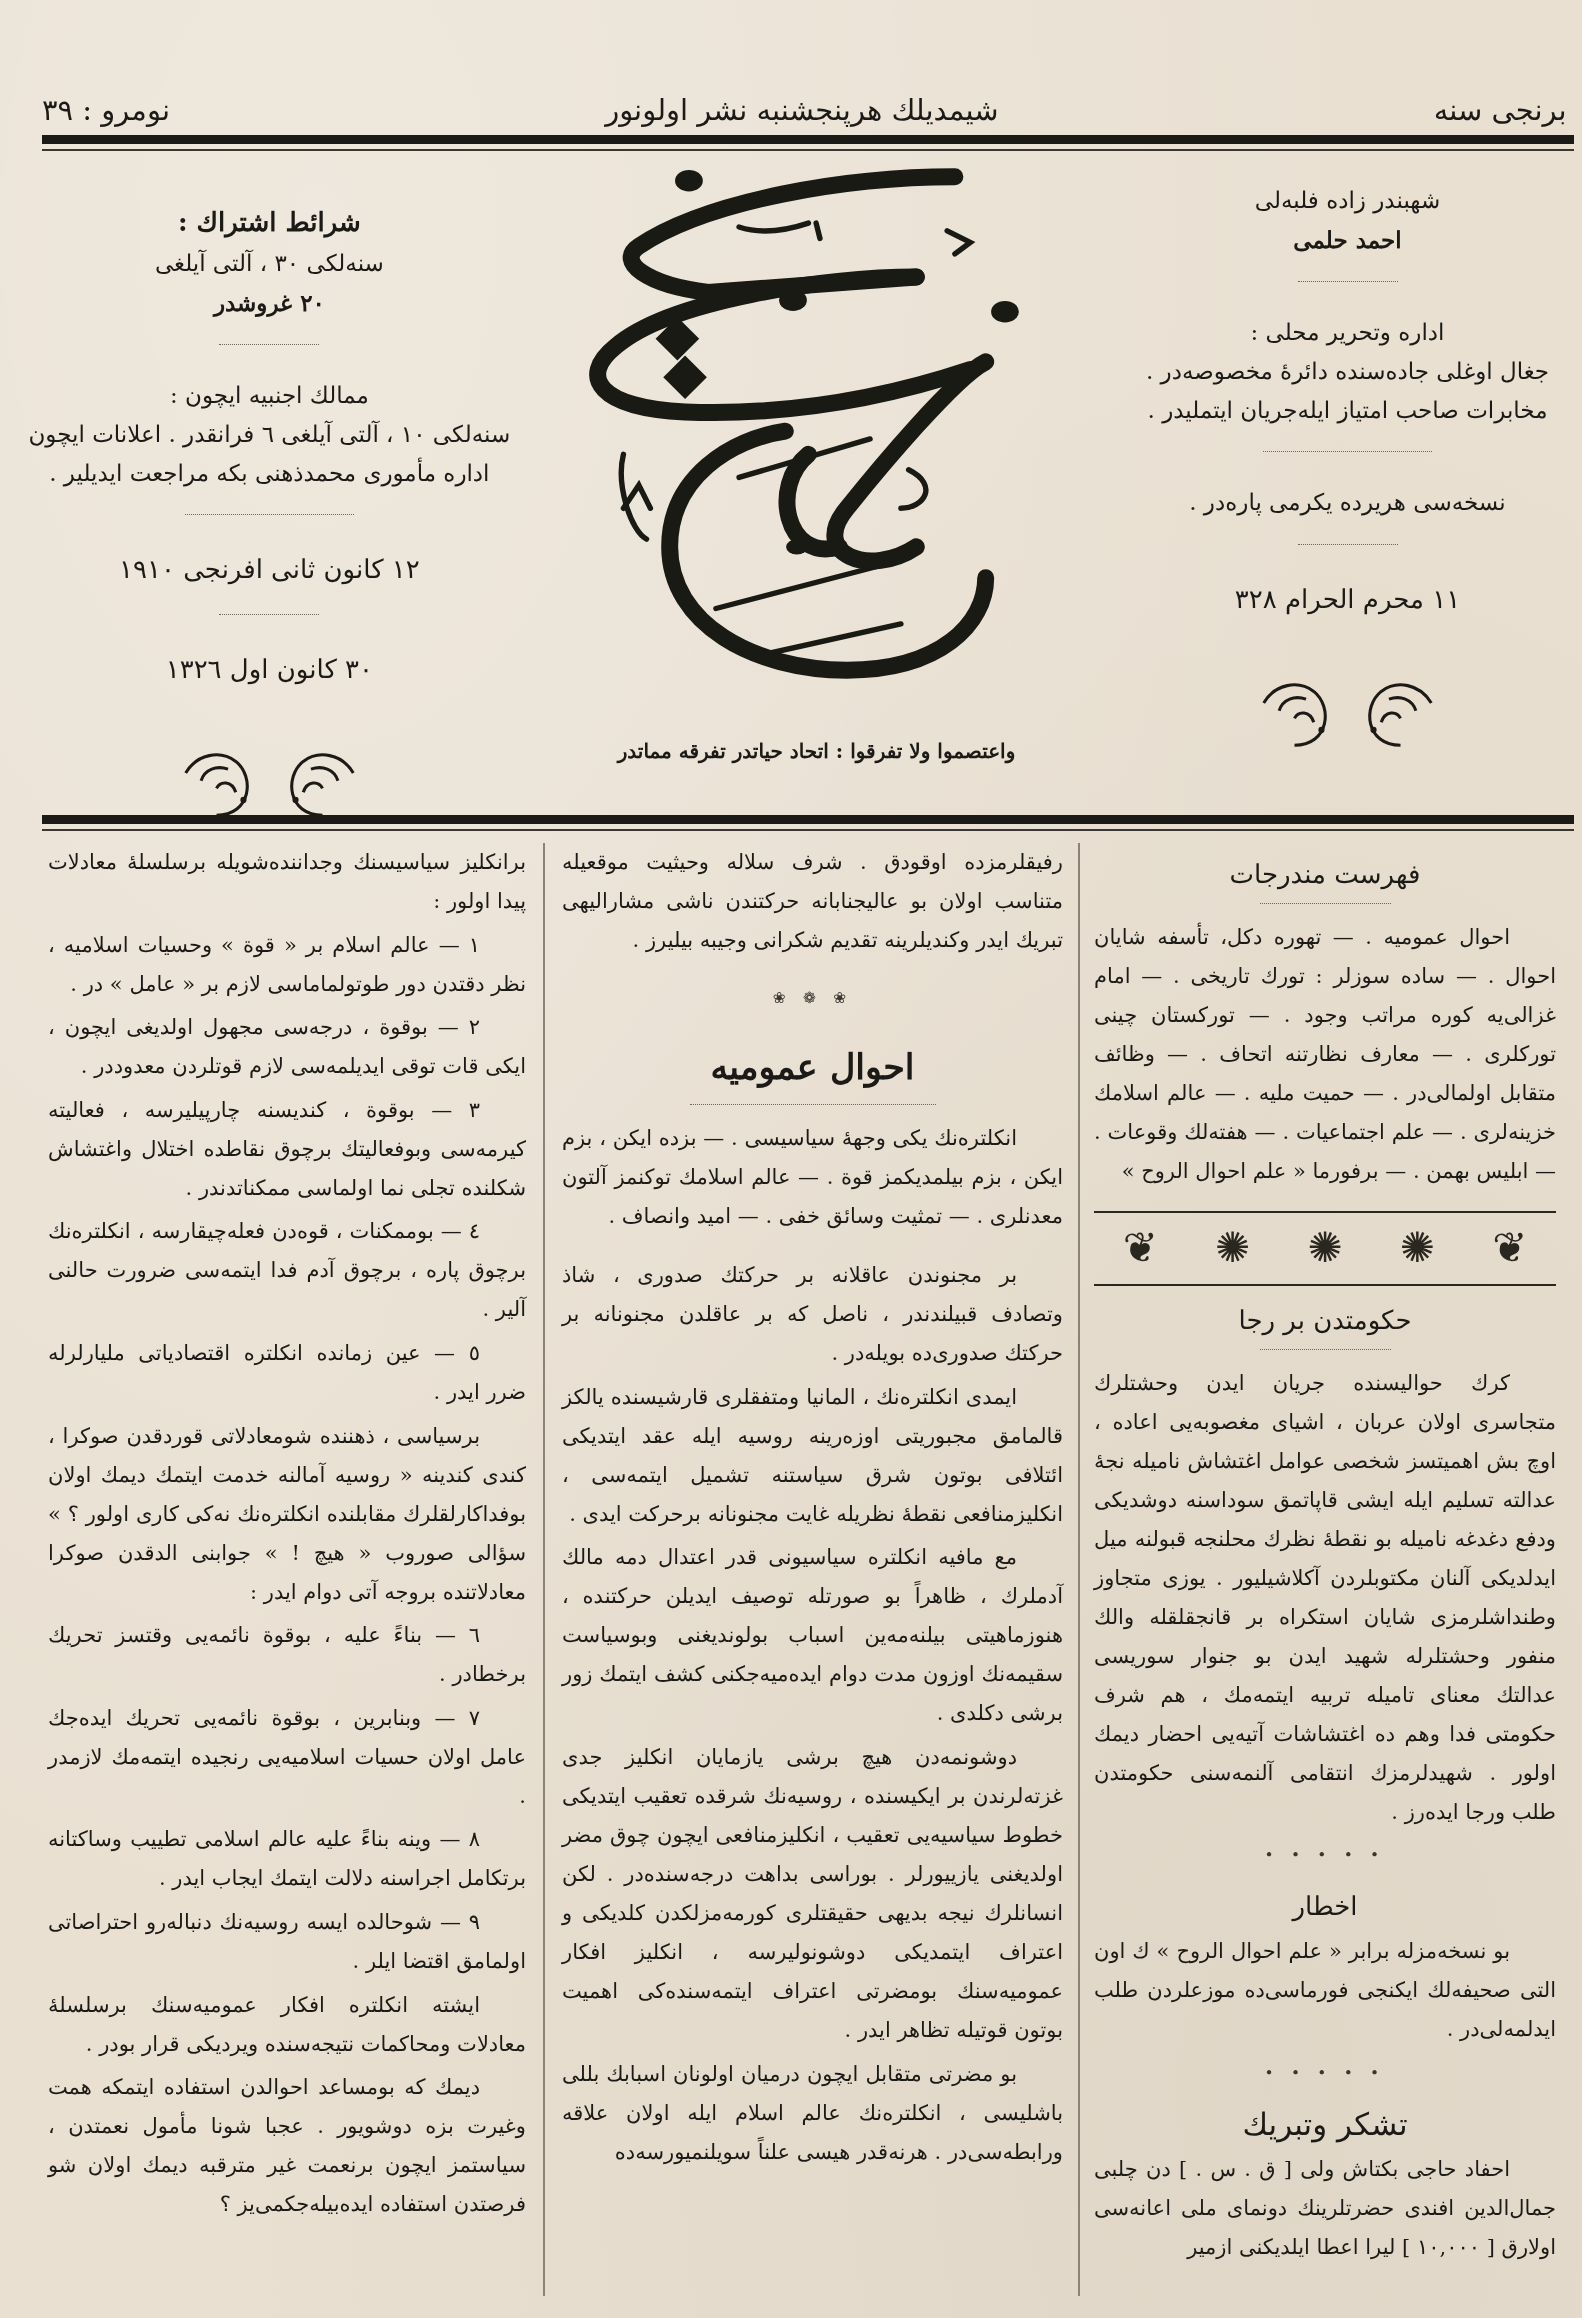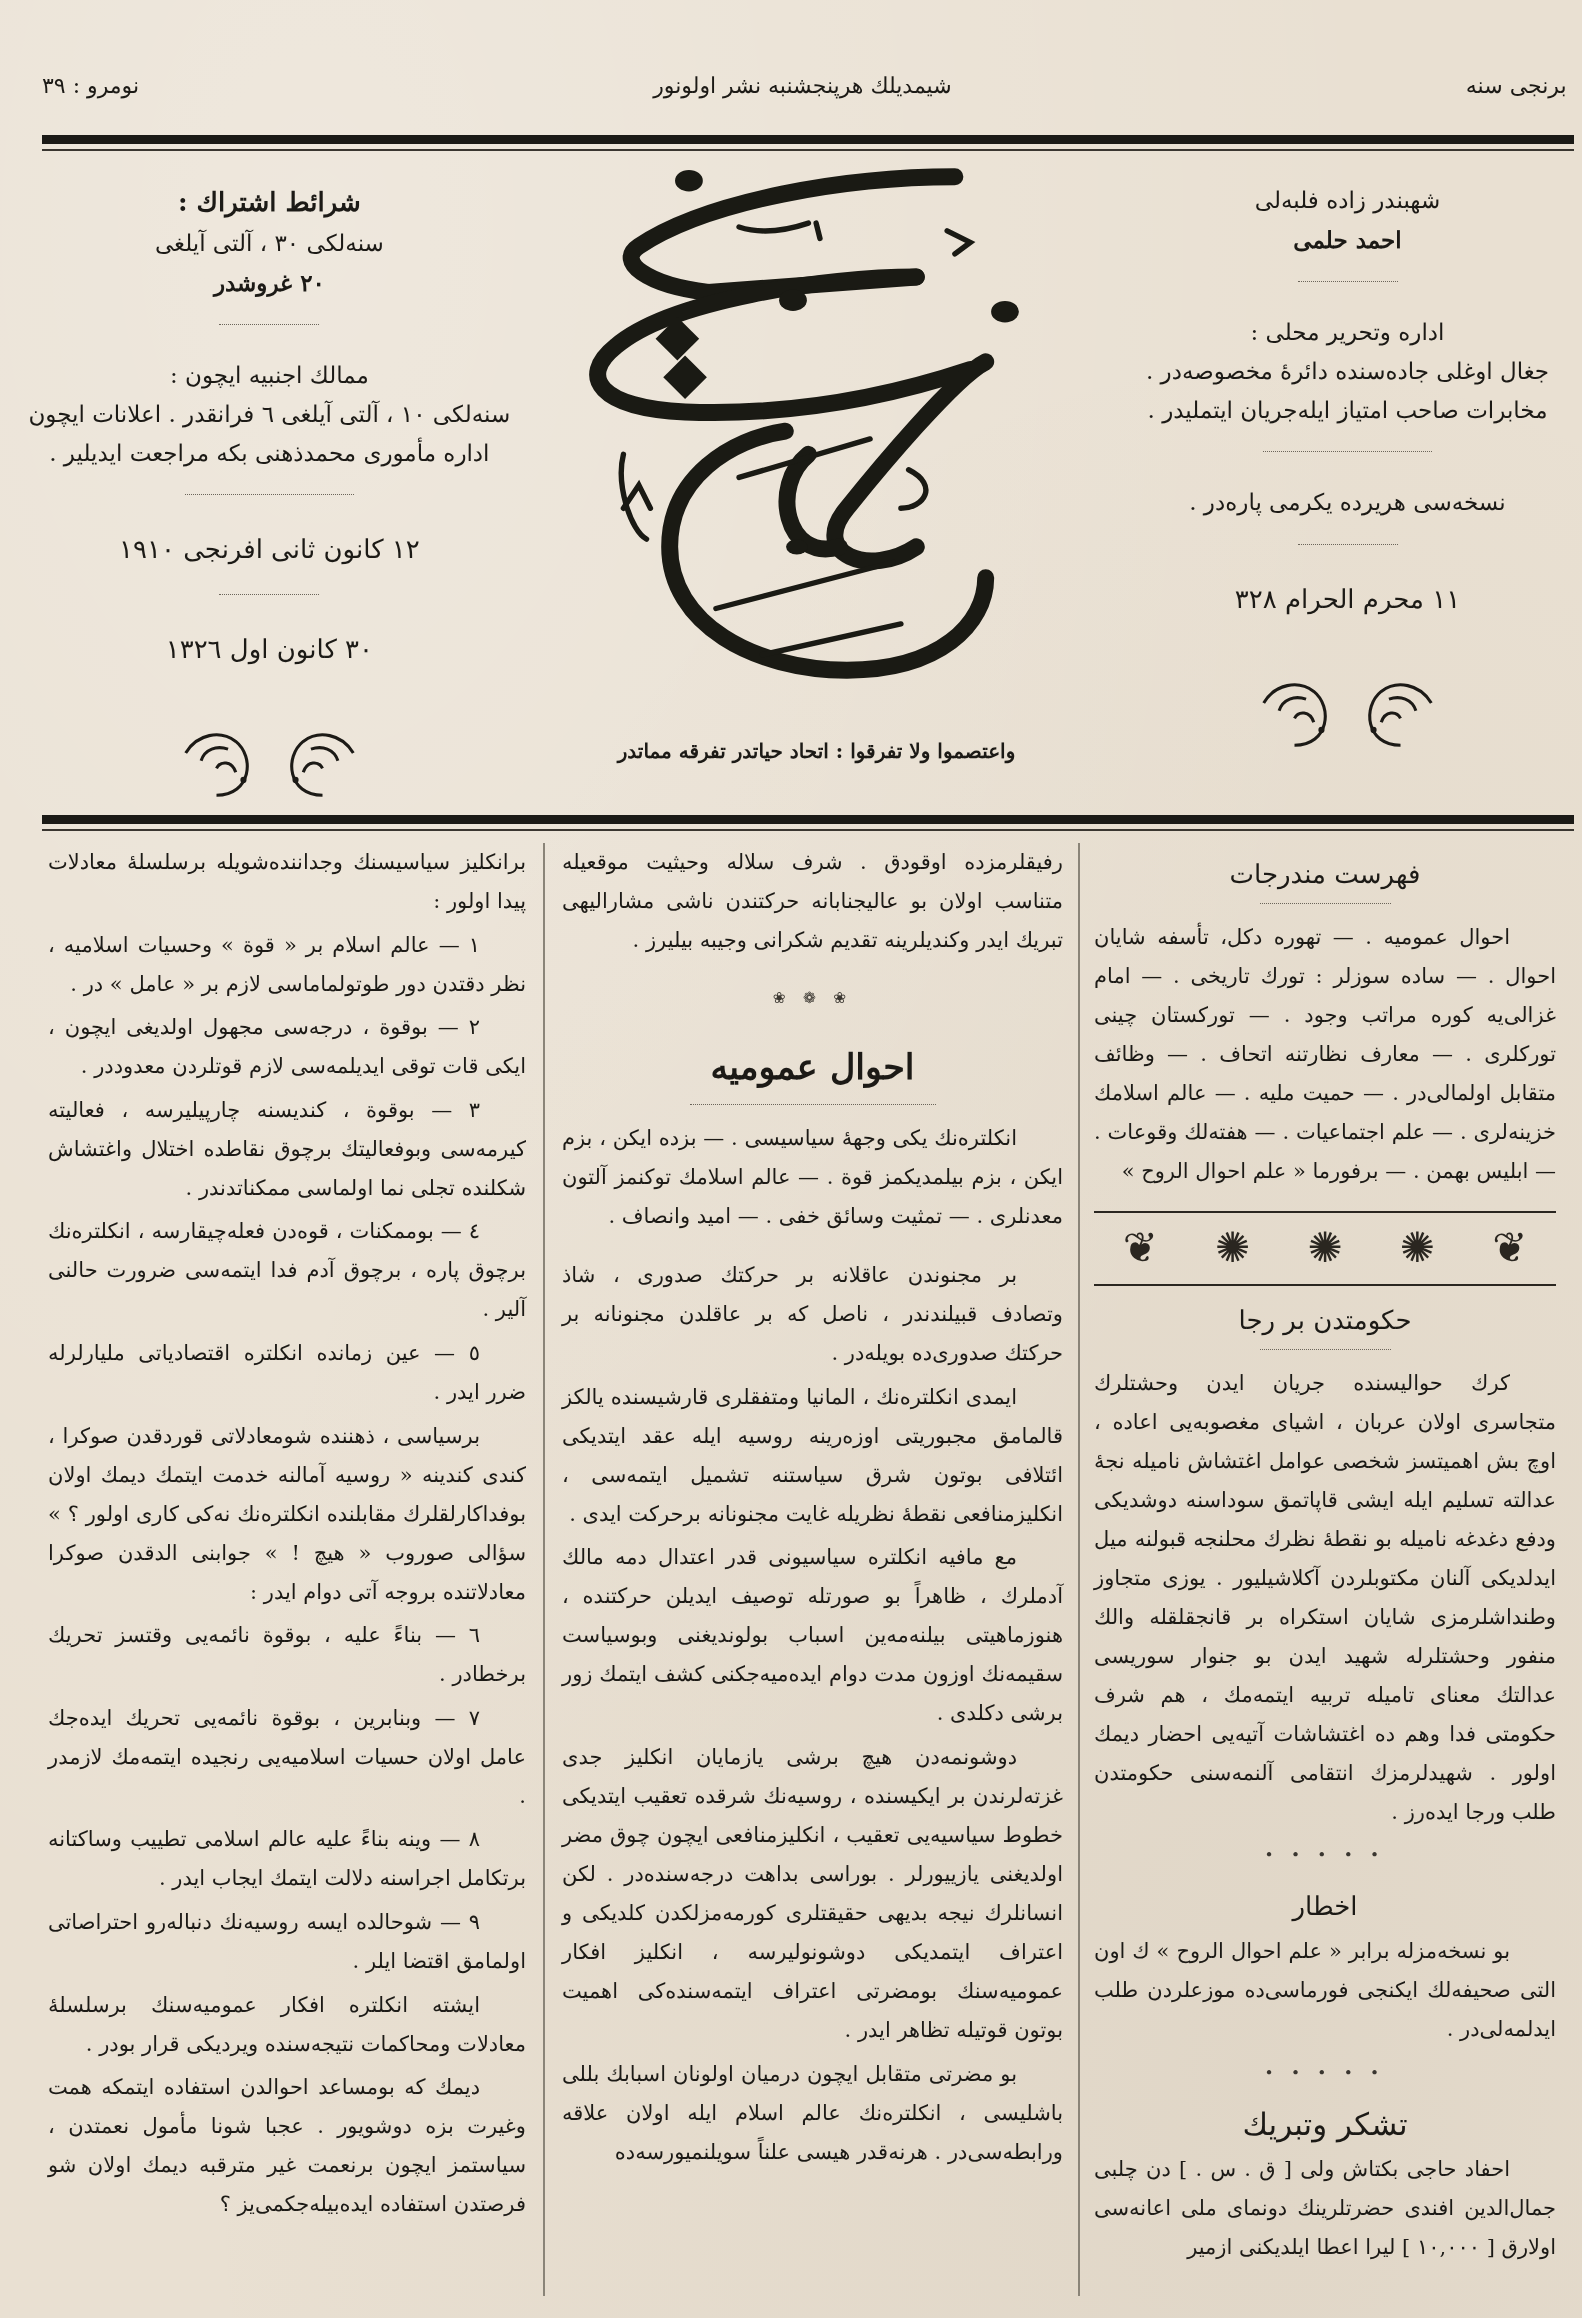--- a/index.html
+++ b/index.html
@@ -12,37 +12,37 @@
     font-family: "DejaVu Serif", serif;
     color: #1c1a16;
     position: relative;
     overflow: hidden;
   }
   .page { position: absolute; inset: 0; }
 
   
   .topbar {
     position: absolute; left: 42px; right: 15.4px; top: 73px; height: 54px;
-    display: flex; justify-content: space-between; align-items: flex-start;
-    font-size: 22px;
+    display: flex; justify-content: space-between; align-items: flex-end;
+    font-size: 29px;
   }
   .topbar .cell { direction: rtl; }
   .rule-thick {
     position: absolute; left: 42px; right: 7.7px; height: 9.2px; background: #1b1a16;
   }
   .rule-thin {
     position: absolute; left: 42px; right: 7.7px; height: 2.3px; background: #3a3630;
   }
 
   
   .mh-right { position: absolute; left: 1132px; width: 431px; top: 181px; text-align: center; direction: rtl; }
   .mh-left  { position: absolute; left: 15.4px; width: 508px; top: 181px; text-align: center; direction: rtl; }
   .mh-center{ position: absolute; left: 539px; width: 508px; top: 146px; text-align: center; }
   .mh-line { font-size: 23px; line-height: 39px; }
-  .mh-head { font-size: 26px; font-weight: bold; line-height: 43px; }
+  .mh-head { font-size: 26px; font-weight: bold; line-height: 43px; margin-top: 20px; }
   .squiggle {
     width: 100px; height: 4.6px; margin: 17px auto 31px;
     border-bottom: 1.5px dotted #6b655a;
   }
   .squiggle.wide { width: 169px; }
   .date-line { font-size: 26px; line-height: 46px; }
   .ornament-pair {
     display: flex; justify-content: center; gap: 21.6px; margin-top: 54px;
   }
   .motto {

